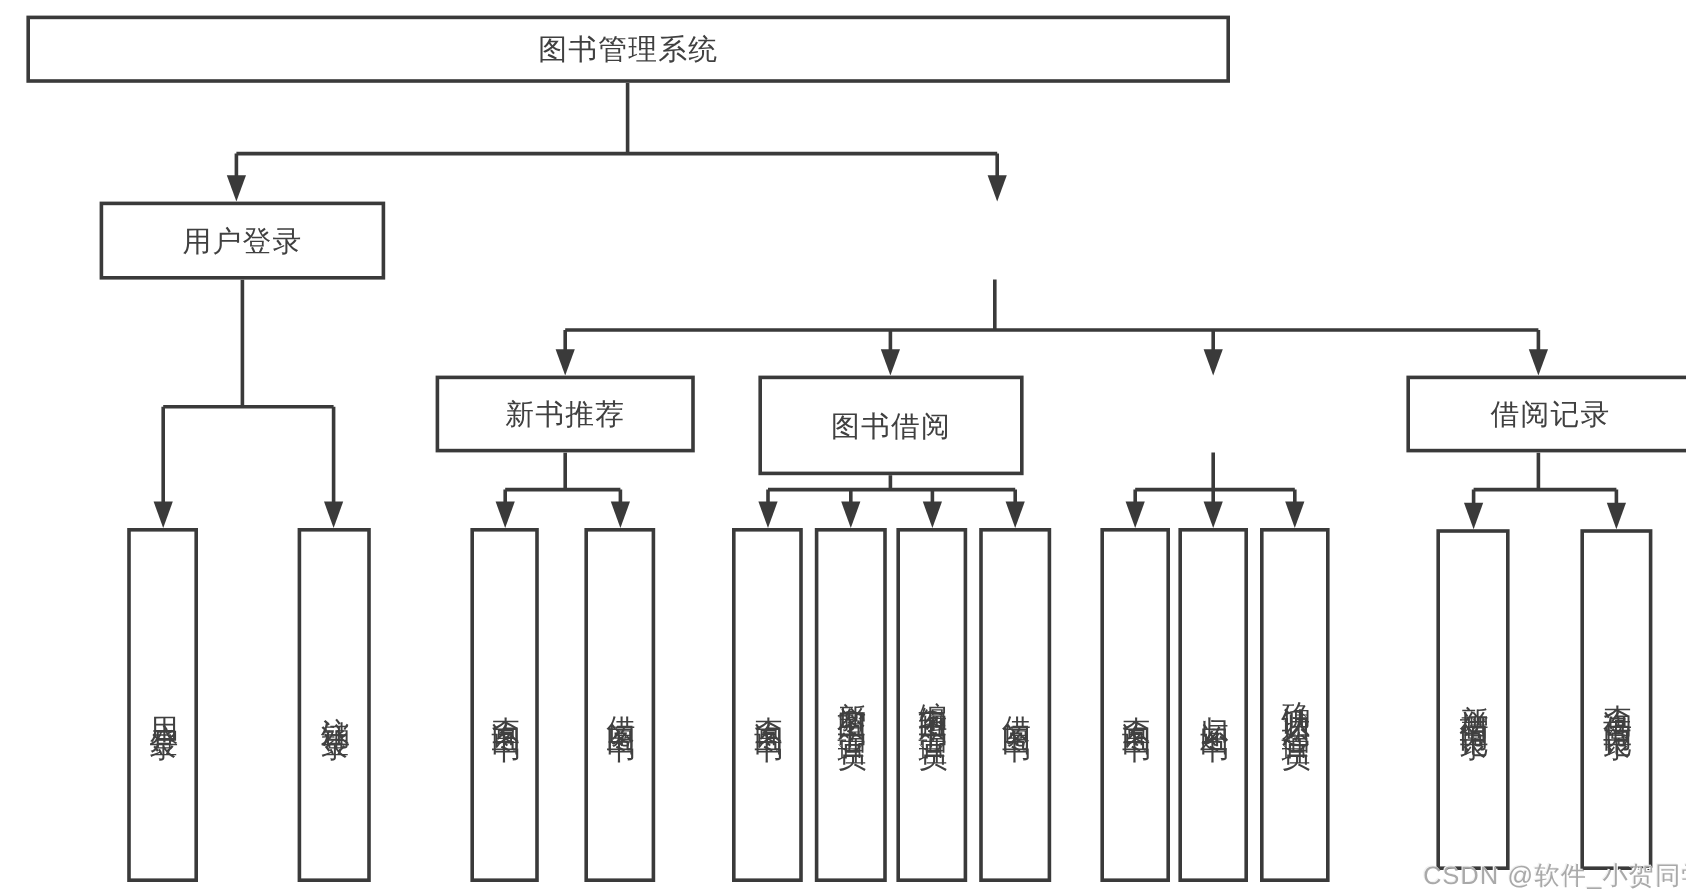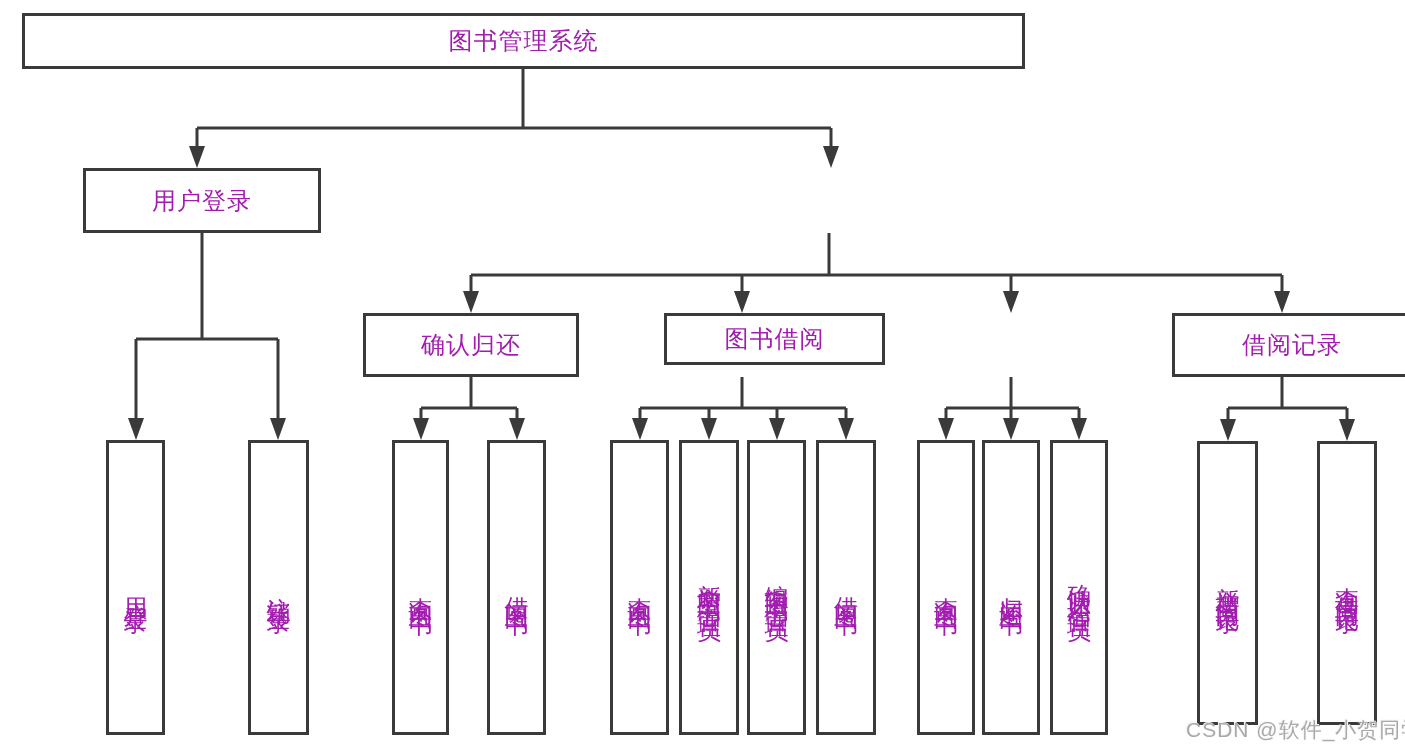--- a/index.html
+++ b/index.html
@@ -14,21 +14,21 @@
   .connectors {
     position: absolute;
     left: 0; top: 0;
     z-index: 0;
   }
   .node {
     position: absolute;
     box-sizing: border-box;
     background: #ffffff;
     border: 3px solid #3a3a3a;
-    color: #a21caf;
+    color: #404040;
     display: flex;
     align-items: center;
     justify-content: center;
     font-size: 24px;
     z-index: 1;
     text-align: left;
   }
   .node-h span {
     letter-spacing: 1px;
     white-space: nowrap;
@@ -91,23 +91,23 @@
 
   <div class="node node-h" style="left:22px;top:13px;width:1003px;height:56px">
     <span>图书管理系统</span>
   </div>
 
   <div class="node node-h" style="left:83px;top:168px;width:238px;height:65px">
     <span>用户登录</span>
   </div>
 
   <div class="node node-h" style="left:363px;top:313px;width:216px;height:64px">
-    <span>确认归还</span>
+    <span>新书推荐</span>
   </div>
-  <div class="node node-h" style="left:664px;top:313px;width:221px;height:52px">
+  <div class="node node-h" style="left:632px;top:313px;width:221px;height:83px">
     <span>图书借阅</span>
   </div>
   <div class="node node-h" style="left:1172px;top:313px;width:240px;height:64px">
     <span>借阅记录</span>
   </div>
 
   <div class="node node-v" style="left:106px;top:440px;width:59px;height:295px">
     <span>用户登录</span>
   </div>
   <div class="node node-v" style="left:248px;top:440px;width:61px;height:295px">

